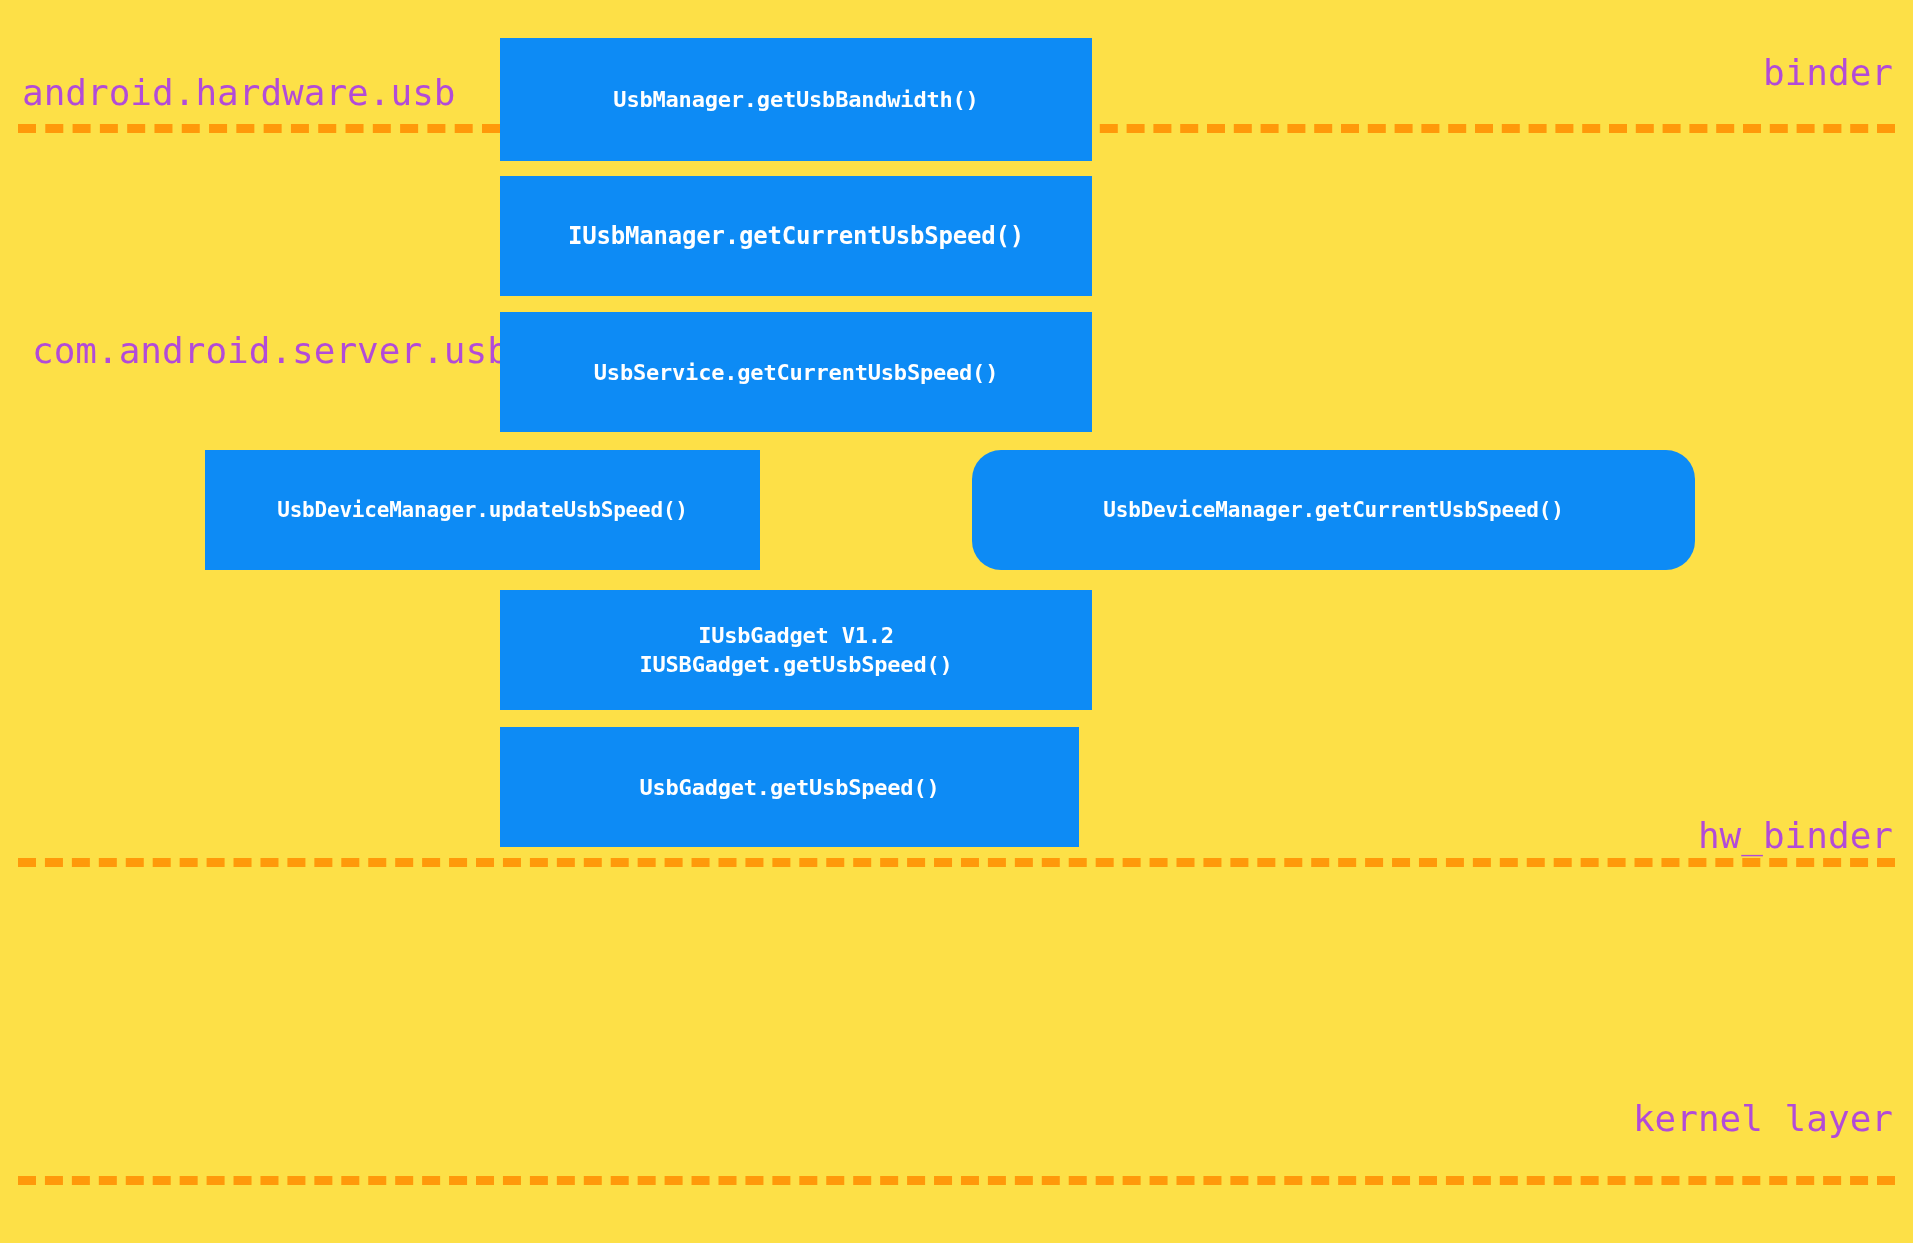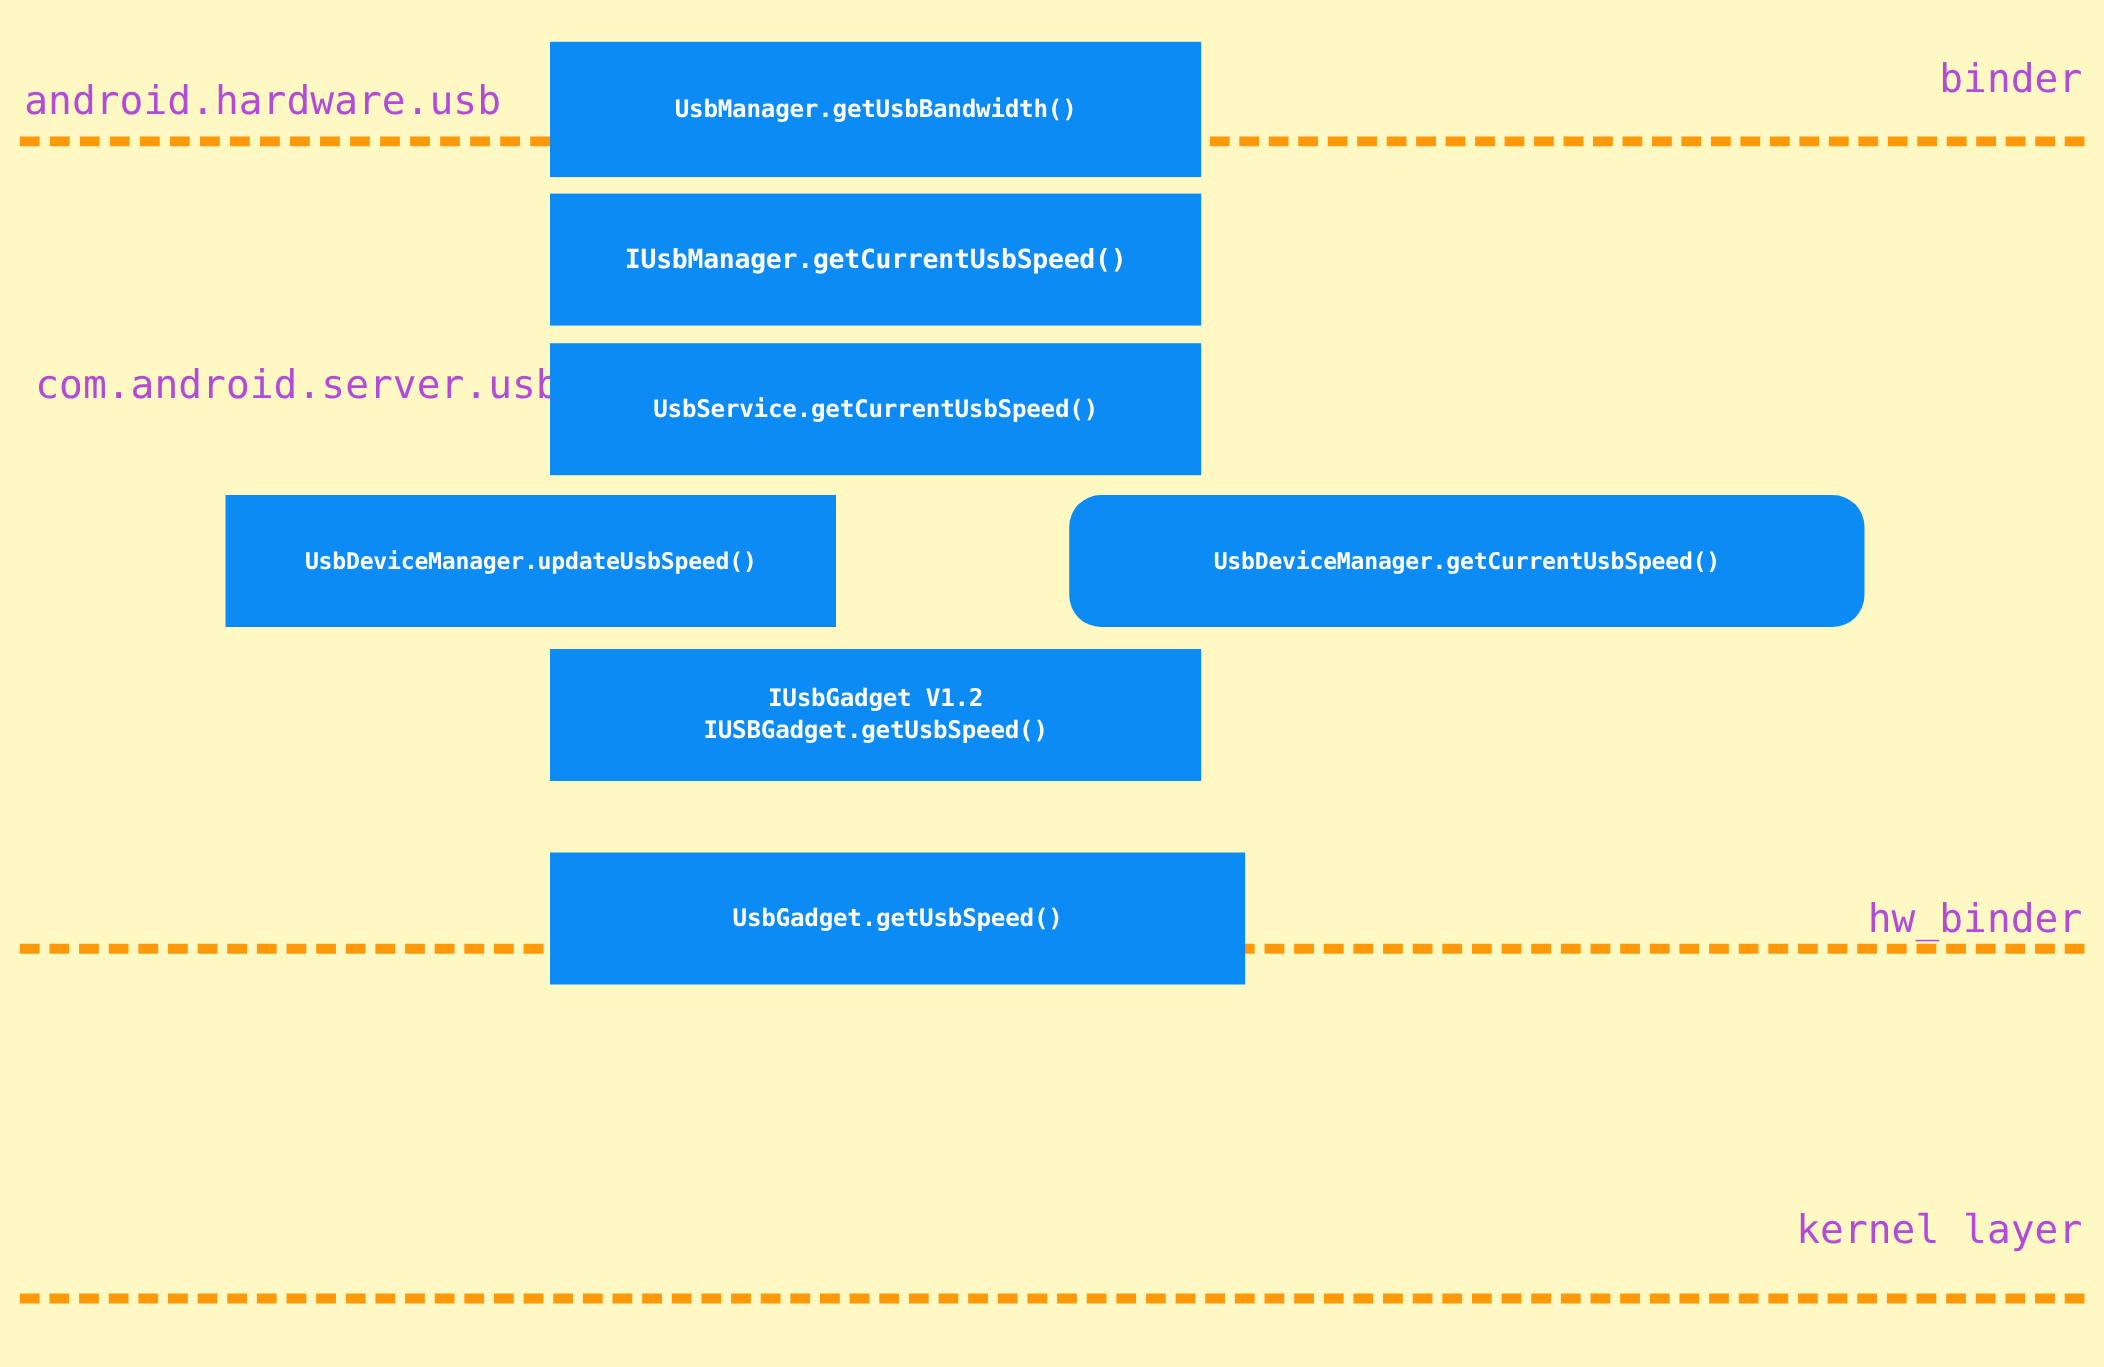--- a/index.html
+++ b/index.html
@@ -5,21 +5,21 @@
 <style>
   html, body {
     margin: 0;
     padding: 0;
     background: #ffffff;
   }
   #stage {
     position: relative;
     width: 1913px;
     height: 1243px;
-    background: #fef9c3;
+    background: #fde047;
     overflow: hidden;
     font-family: "DejaVu Sans Mono", "Liberation Mono", monospace;
   }
 
   
   .node {
     position: absolute;
     background: #0d8bf5;
     color: #ffffff;
     display: flex;
@@ -121,18 +121,18 @@
     <span>UsbDeviceManager.getCurrentUsbSpeed()</span>
   </div>
 
   <div class="node size-lg" style="left:500px; top:590px; width:592px; height:120px;">
     <span class="two-line">
       <span class="line1">IUsbGadget V1.2</span>
       <span class="line2">IUSBGadget.getUsbSpeed()</span>
     </span>
   </div>
 
-  <div class="node size-lg" style="left:500px; top:727px; width:632px; height:120px;margin-top:48px;">
+  <div class="node size-lg" style="left:500px; top:727px; width:579px; height:120px;">
     <span>UsbGadget.getUsbSpeed()</span>
   </div>
 
 
 </div>
 
 </body></html>

